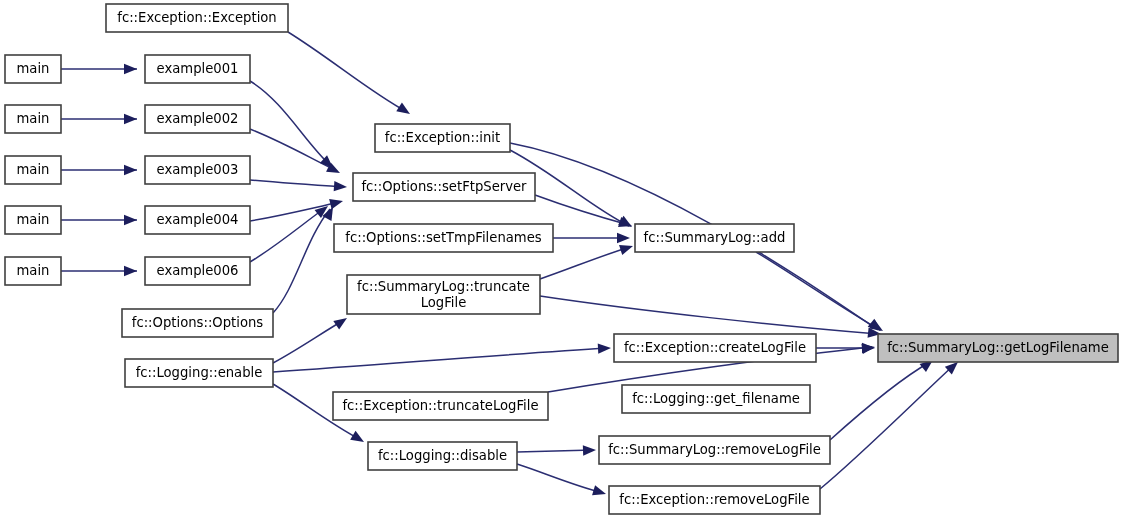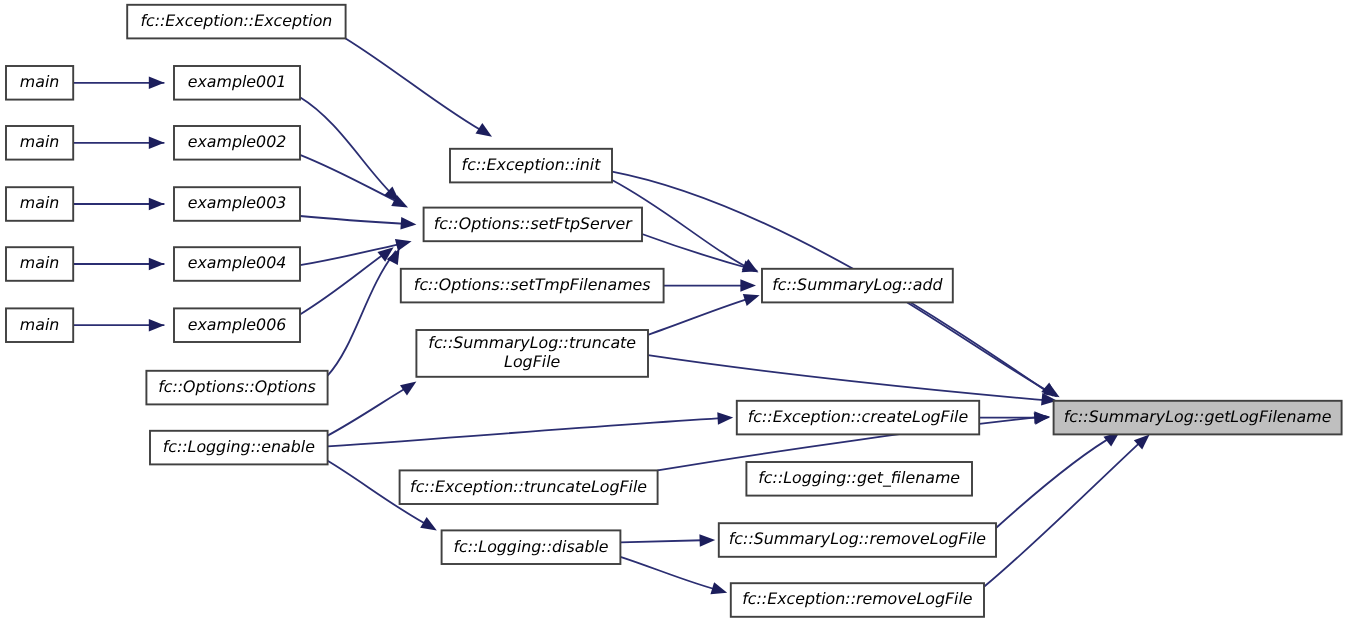--- a/index.html
+++ b/index.html
@@ -7,21 +7,20 @@
     padding: 0;
     background: #ffffff;
   }
   #graph-root {
     position: relative;
     width: 1124px;
     height: 519px;
     background: #ffffff;
     font-family: "DejaVu Sans", "Liberation Sans", sans-serif;
     overflow: hidden;
-    font-style: italic;
   }
   svg.graph-canvas {
     position: absolute;
     top: 0;
     left: 0;
     width: 1124px;
     height: 519px;
     display: block;
   }
   .node-rect {

